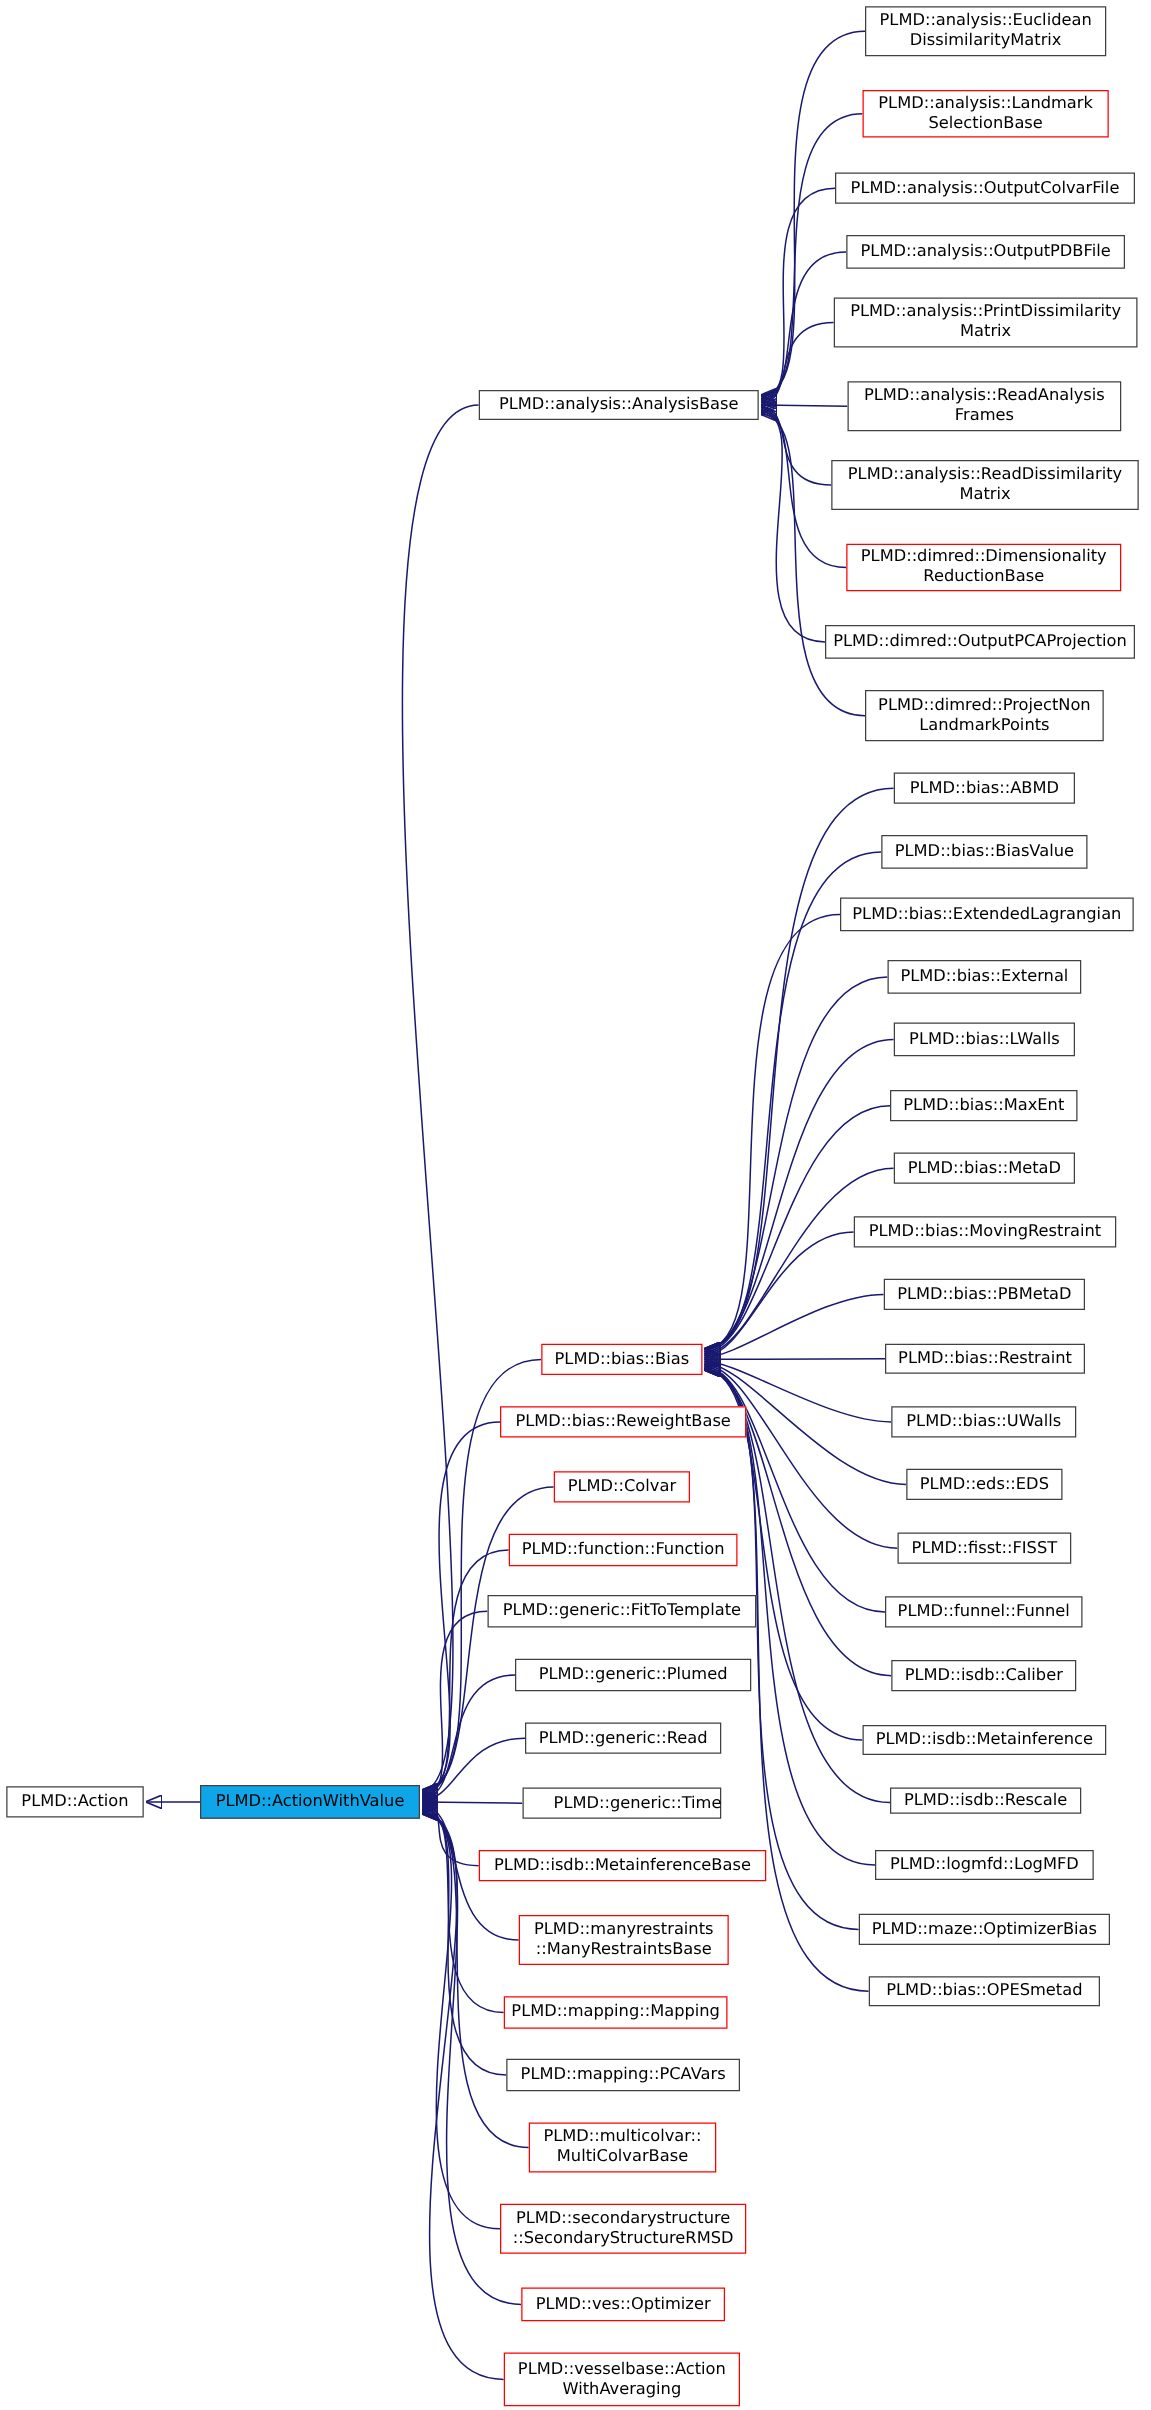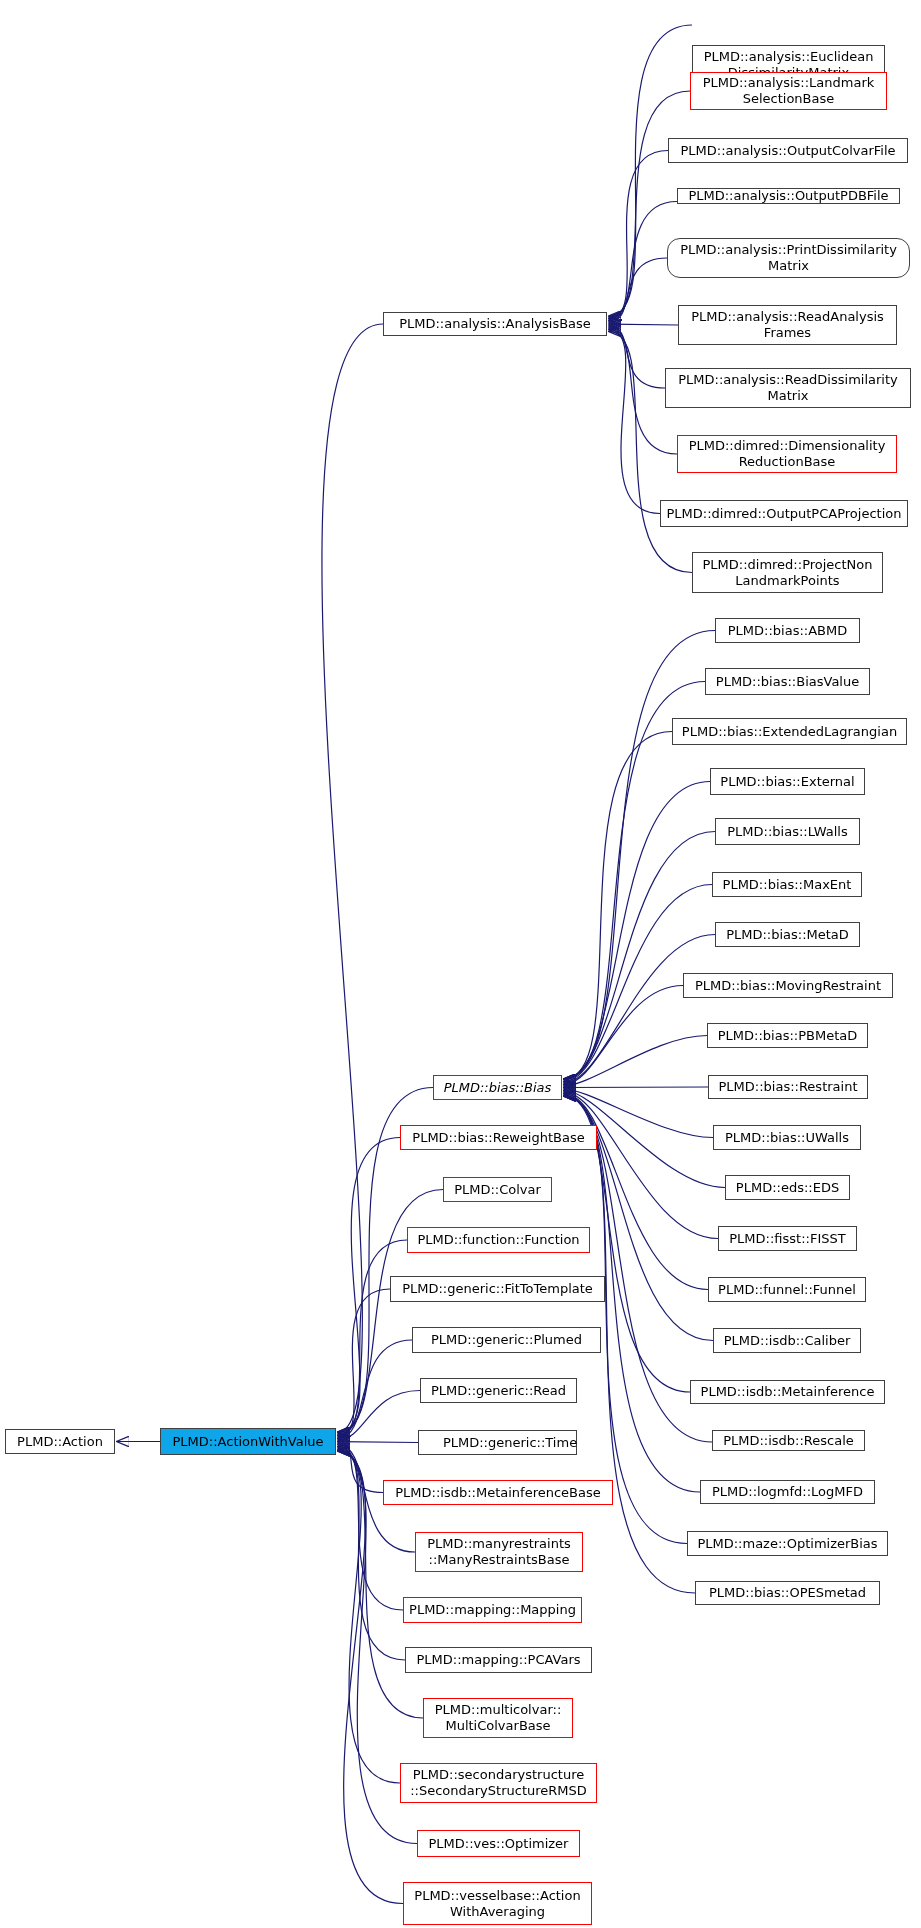--- a/index.html
+++ b/index.html
@@ -94,21 +94,21 @@
   <div id="nodes-layer">
       <div class="node" style="left: 5px; top: 1429px; width: 110px; height: 25px;">
         <span>PLMD::Action</span>
       </div>
       <div class="node focused" style="left: 160px; top: 1428px; width: 176px; height: 27px;">
         <span>PLMD::ActionWithValue</span>
       </div>
       <div class="node" style="left: 383px; top: 312px; width: 224px; height: 24px;">
         <span>PLMD::analysis::AnalysisBase</span>
       </div>
-      <div class="node red" style="left: 433px; top: 1075px; width: 129px; height: 25px; font-style: italic;">
+      <div class="node red" style="left: 433px; top: 1075px; width: 129px; height: 25px;">
         <span>PLMD::bias::Bias</span>
       </div>
       <div class="node red" style="left: 400px; top: 1125px; width: 197px; height: 25px;">
         <span>PLMD::bias::ReweightBase</span>
       </div>
       <div class="node red" style="left: 443px; top: 1177px; width: 109px; height: 25px;">
         <span>PLMD::Colvar</span>
       </div>
       <div class="node red" style="left: 407px; top: 1227px; width: 183px; height: 26px;">
         <span>PLMD::function::Function</span>
@@ -146,35 +146,35 @@
         <span>PLMD::secondarystructure</span>
         <span>::SecondaryStructureRMSD</span>
       </div>
       <div class="node red" style="left: 417px; top: 1830px; width: 163px; height: 27px;">
         <span>PLMD::ves::Optimizer</span>
       </div>
       <div class="node red" style="left: 403px; top: 1882px; width: 189px; height: 43px;">
         <span>PLMD::vesselbase::Action</span>
         <span>WithAveraging</span>
       </div>
-      <div class="node" style="left: 692px; top: 5px; width: 193px; height: 40px; margin-top: 40px;">
+      <div class="node" style="left: 692px; top: 5px; width: 193px; height: 40px;">
         <span>PLMD::analysis::Euclidean</span>
         <span>DissimilarityMatrix</span>
       </div>
       <div class="node red" style="left: 690px; top: 72px; width: 197px; height: 38px;">
         <span>PLMD::analysis::Landmark</span>
         <span>SelectionBase</span>
       </div>
       <div class="node" style="left: 668px; top: 138px; width: 240px; height: 25px;">
         <span>PLMD::analysis::OutputColvarFile</span>
       </div>
-      <div class="node" style="left: 677px; top: 188px; width: 223px; height: 16px;">
+      <div class="node" style="left: 677px; top: 188px; width: 223px; height: 27px;">
         <span>PLMD::analysis::OutputPDBFile</span>
       </div>
-      <div class="node" style="left: 667px; top: 238px; width: 243px; height: 40px; border-radius: 13px;">
+      <div class="node" style="left: 667px; top: 238px; width: 243px; height: 40px;">
         <span>PLMD::analysis::PrintDissimilarity</span>
         <span>Matrix</span>
       </div>
       <div class="node" style="left: 678px; top: 305px; width: 219px; height: 40px;">
         <span>PLMD::analysis::ReadAnalysis</span>
         <span>Frames</span>
       </div>
       <div class="node" style="left: 665px; top: 368px; width: 246px; height: 40px;">
         <span>PLMD::analysis::ReadDissimilarity</span>
         <span>Matrix</span>

